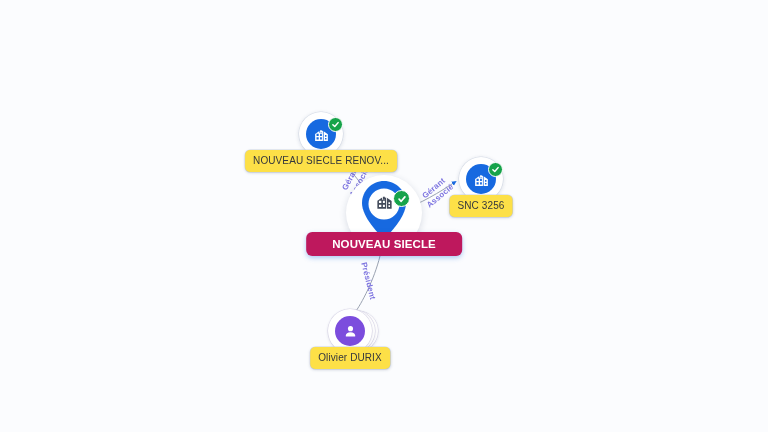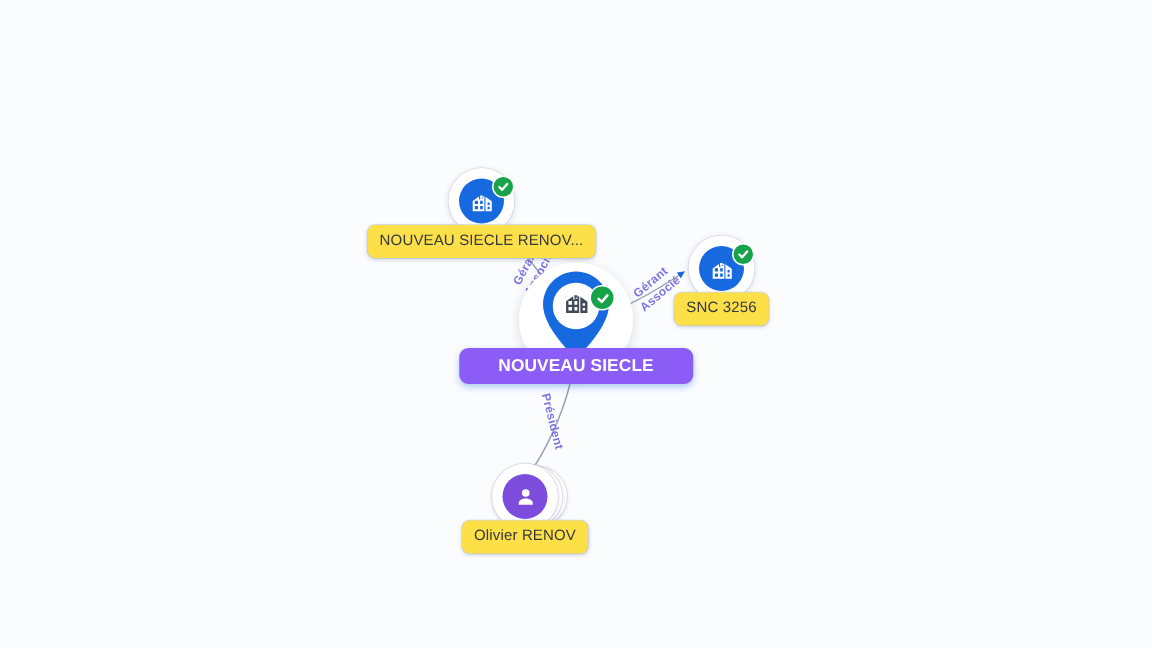--- a/index.html
+++ b/index.html
@@ -138,21 +138,21 @@
     line-height: 14px;
     padding: 4px 8px;
     border-radius: 5px;
     background: #fde047;
     color: #34373d;
     box-shadow: 0 1px 3px rgba(30,50,90,0.20), 0 0 0 0.5px rgba(205,213,227,0.8);
     transform: translateX(-50%);
     letter-spacing: 0.1px;
   }
   .node-label.selected {
-    background: #8b5cf6;
+    background: #be185d;
     color: #ffffff;
     font-weight: bold;
     border-radius: 6px;
     padding: 5px 26px;
     font-size: 11.5px;
     box-shadow: 0 2px 5px rgba(23,105,224,0.35);
   }
 
   
   .edge-label {
@@ -257,16 +257,16 @@
   <div class="node person-node" style="left:350px; top:331px;">
     <div class="stack s1"></div>
     <div class="stack s2"></div>
     <div class="stack s3"></div>
     <div class="avatar-circle">
       <svg width="17" height="17" viewBox="0 0 24 24" aria-hidden="true">
         <circle cx="12" cy="8" r="3.6" fill="#ffffff"></circle>
         <path fill="#ffffff" d="M12 13.2c-4 0-6.6 2.1-6.6 4.3V19h13.2v-1.5c0-2.2-2.6-4.3-6.6-4.3z"></path>
       </svg>
     </div>
-    <div class="node-label" style="left:0px; top:16px;">Olivier RENOV</div>
+    <div class="node-label" style="left:0px; top:16px;">Olivier DURIX</div>
   </div>
 
 </div>
 
 </body></html>

